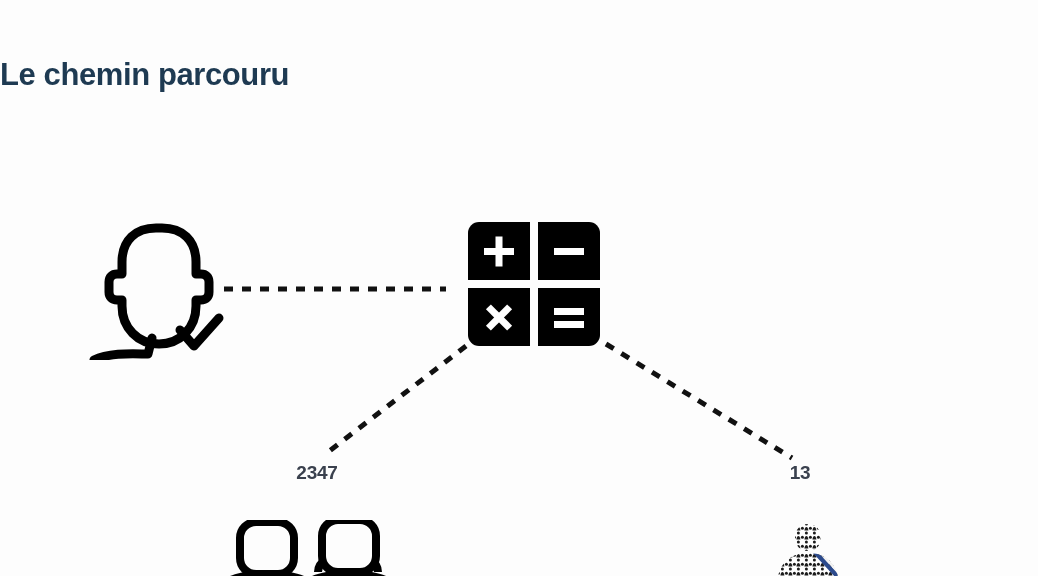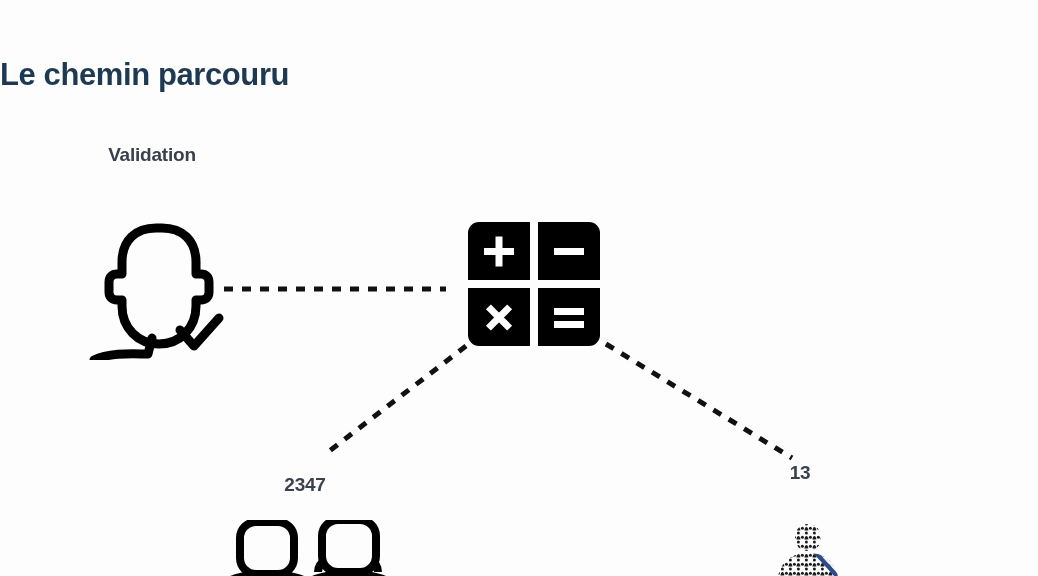--- a/index.html
+++ b/index.html
@@ -38,21 +38,21 @@
     position: absolute;
     text-align: center;
     font-size: 19px;
     font-weight: bold;
     color: #3a414e;
     line-height: 25px;
     letter-spacing: -0.2px;
   }
   #label-validation { left: 46px;  top: 142px; width: 212px; }
   #label-parrainages { left: 428px; top: 142px; width: 216px; }
-  #label-adherents  { left: 200px; top: 460px; width: 210px; margin-top: 12px; }
+  #label-adherents  { left: 212px; top: 460px; width: 210px; }
   #label-parlementaires { left: 684px; top: 460px; width: 232px; text-align: center; }
 
   
   .icon-wrap { position: absolute; }
   #icon-person   { left: 76px;  top: 218px; width: 164px; height: 142px; }
   #icon-calc     { left: 468px; top: 222px; width: 136px; height: 124px; }
   #icon-adherents{ left: 218px; top: 520px; width: 176px; height: 60px; }
   #icon-parlementaire { left: 772px; top: 522px; width: 72px; height: 56px; }
 
   
@@ -91,21 +91,20 @@
 
   <div id="title">Le chemin parcouru</div>
 
   <svg id="connectors" viewBox="0 0 1038 576" width="1038" height="576">
     <line x1="224" y1="289" x2="446" y2="289" stroke="#111111" stroke-width="5" stroke-dasharray="9 9" stroke-linecap="butt"></line>
     <line x1="466" y1="346" x2="328" y2="452" stroke="#111111" stroke-width="5" stroke-dasharray="9 9" stroke-linecap="butt"></line>
     <line x1="606" y1="344" x2="792" y2="458" stroke="#111111" stroke-width="5" stroke-dasharray="9 9" stroke-linecap="butt"></line>
   </svg>
 
   <div class="node-label" id="label-validation">
-    <span class="ln1">Validation</span>
   </div>
 
   <div class="icon-wrap" id="icon-person">
     <svg width="164" height="142" viewBox="0 0 164 142">
       <g fill="none" stroke="#000000" stroke-width="9" stroke-linecap="round" stroke-linejoin="round">
 
         <path d="M46 44 C46 22 60 10 80 10 L86 10 C106 10 120 22 120 44
                  L120 56 L125 56 C130 56 133 59 133 64 L133 74
                  C133 79 130 82 125 82 L120 82 L120 88
                  C120 110 104 126 83 126 C62 126 46 110 46 88

